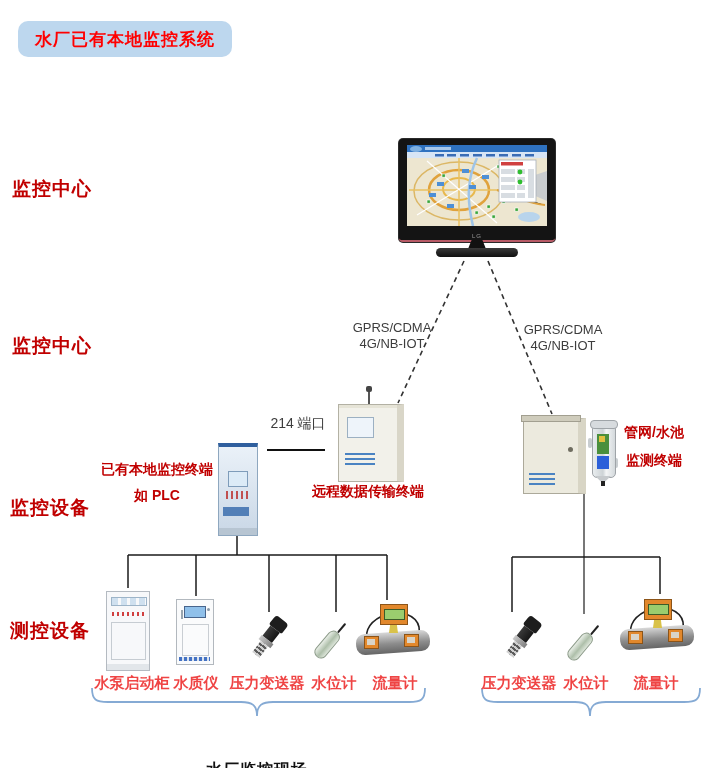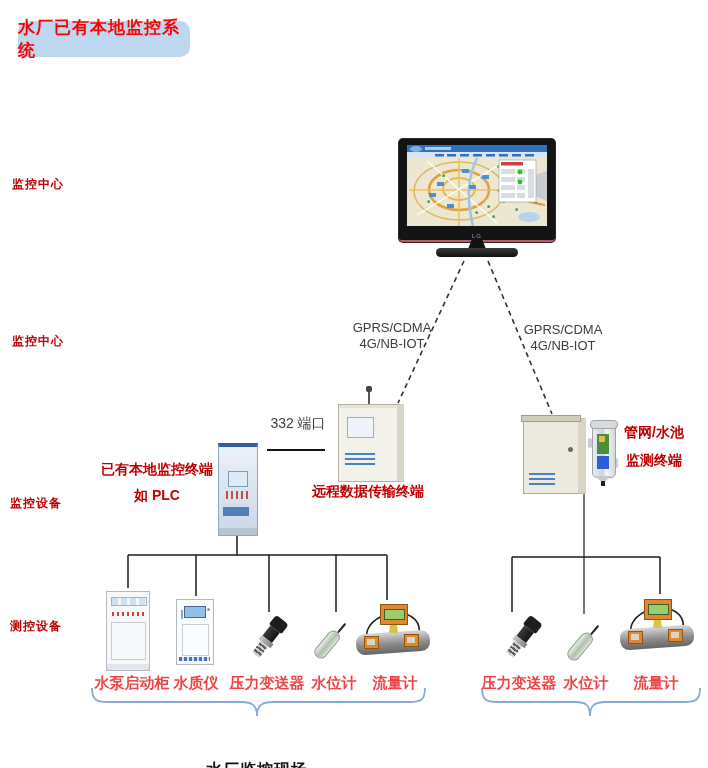--- a/index.html
+++ b/index.html
@@ -2,26 +2,26 @@
 <html><head>
 <meta charset="utf-8">
 <style>
   html,body{margin:0;padding:0;background:#fff;}
   body{font-family:"Liberation Sans","DejaVu Sans",sans-serif;}
   .canvas{position:relative;width:708px;height:768px;background:#ffffff;overflow:hidden;}
   .abs{position:absolute;}
   .overlay{position:absolute;left:0;top:0;width:708px;height:768px;pointer-events:none;}
 
   
-  .title-box{left:18px;top:21px;width:172px;height:36px;background:#BDD7EE;border-radius:10px;
+  .title-box{left:18px;top:21px;width:214px;height:36px;background:#BDD7EE;border-radius:10px;
     display:flex;align-items:center;justify-content:center;}
   .title-box span{color:#FF0000;font-weight:bold;font-size:17px;letter-spacing:1px;}
 
   
-  .row-label{color:#C00000;font-weight:bold;font-size:12px;letter-spacing:1px;}
+  .row-label{color:#C00000;font-weight:bold;font-size:19px;letter-spacing:1px;}
 
   .red-note{color:#C00000;font-weight:bold;font-size:14px;text-align:center;}
   .gray-note{color:#3d3d3d;font-size:13px;text-align:center;line-height:16px;}
 
   
   .monitor{left:399px;top:139px;width:156px;height:101px;background:#141414;border-radius:4px;
     border-bottom:2px solid #b85a66;box-shadow:0 0 0 1px #2a2a2a;}
   .screen{position:absolute;left:8px;top:6px;width:140px;height:81px;background:#EDE6D0;overflow:hidden;}
   .tv-logo{position:absolute;left:0;right:0;bottom:1px;text-align:center;color:#9a9a9a;font-size:6px;letter-spacing:1px;}
   .stand-neck{left:468px;top:240px;width:18px;height:9px;background:#111;
@@ -218,21 +218,21 @@
 
   <div class="abs gray-note" style="left:350px;top:320px;width:84px;">
     <div>GPRS/CDMA</div>
     <div>4G/NB-IOT</div>
   </div>
   <div class="abs gray-note" style="left:521px;top:322px;width:84px;">
     <div>GPRS/CDMA</div>
     <div>4G/NB-IOT</div>
   </div>
 
-  <div class="abs gray-note" style="left:266px;top:415px;width:64px;font-size:14px;">332 端口</div>
+  <div class="abs gray-note" style="left:266px;top:415px;width:64px;font-size:14px;">214 端口</div>
 
   <div class="abs plc-cab">
     <div class="plc-screen"></div>
     <div class="plc-dots"></div>
     <div class="plc-band"></div>
     <div class="plc-base"></div>
   </div>
   <div class="abs red-note" style="left:97px;top:461px;width:120px;">已有本地监控终端</div>
   <div class="abs red-note" style="left:97px;top:487px;width:120px;">如 PLC</div>
 

